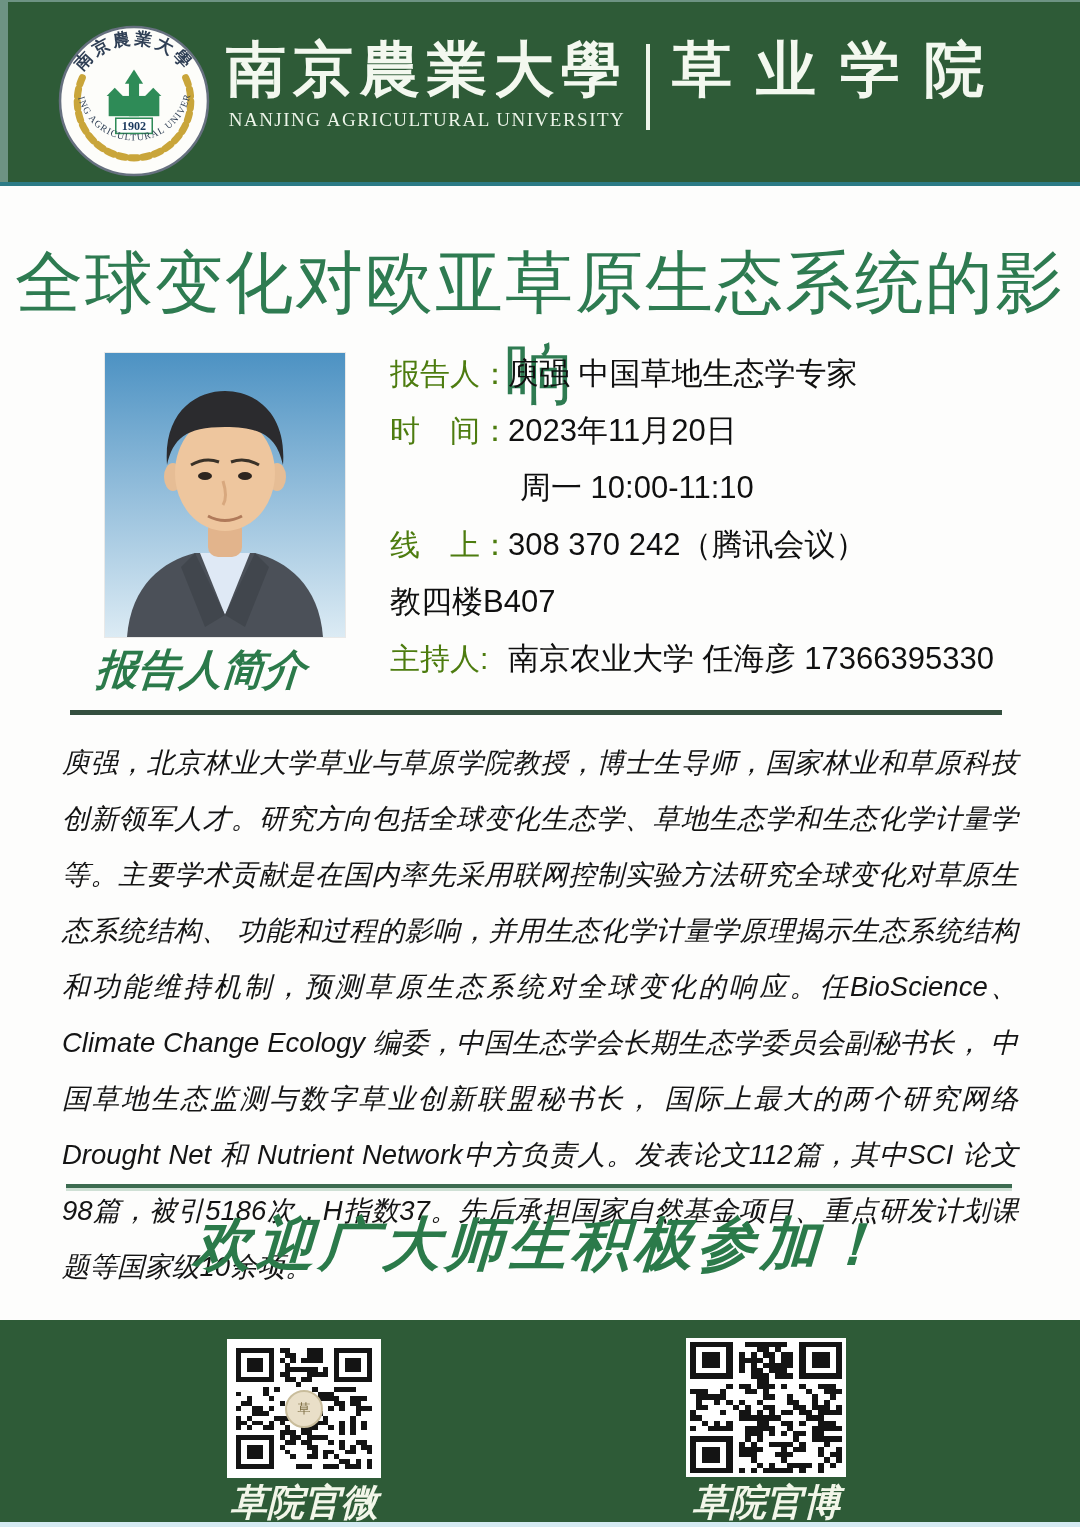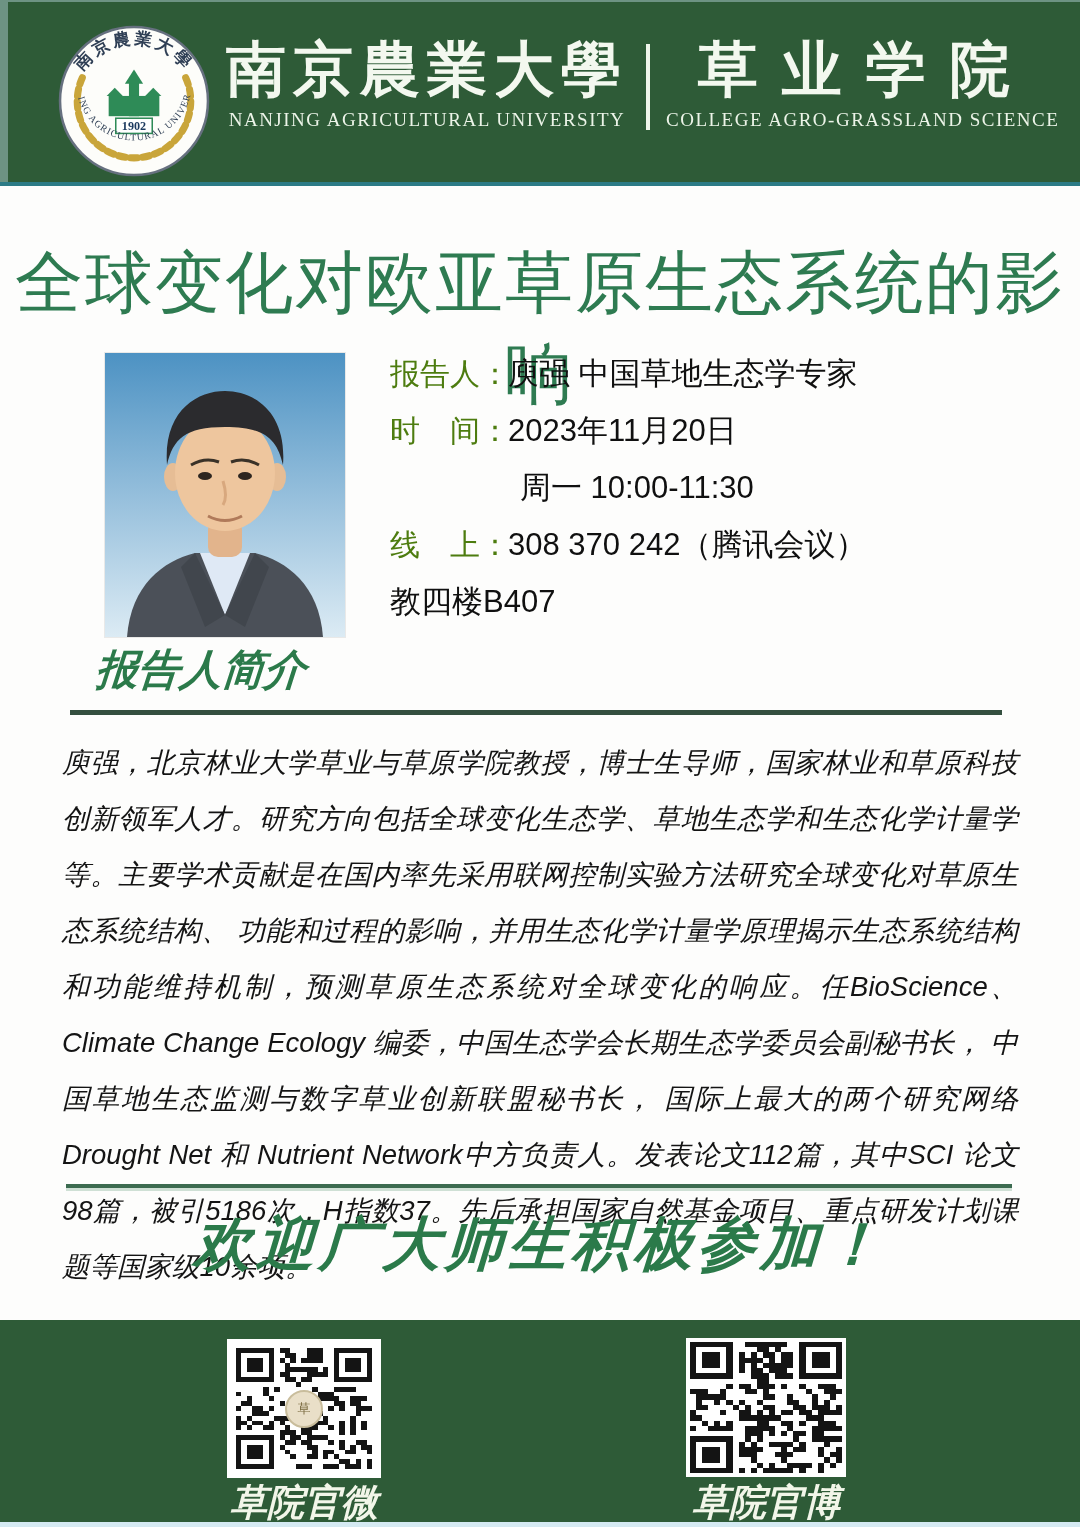--- a/index.html
+++ b/index.html
@@ -116,21 +116,20 @@
     </div>
 
     <div class="htext">
       <div class="hcol">
         <div class="cn-big uni-cn">南京農業大學</div>
         <div class="en-small">NANJING AGRICULTURAL UNIVERSITY</div>
       </div>
       <div class="hdivider"></div>
       <div class="hcol">
         <div class="cn-big college-cn">草业学院</div>
-        <div class="en-small">COLLEGE AGRO-GRASSLAND SCIENCE</div>
       </div>
     </div>
   </div>
 
   <div class="seminar-title">全球变化对欧亚草原生态系统的影响</div>
 
   <div class="photo">
     <svg viewBox="0 0 240 284">
       <defs>
         <linearGradient id="pbg" x1="0" y1="0" x2="0" y2="1">
@@ -162,28 +161,32 @@
     <div class="info-row">
       <span class="info-label">报告人：</span>
       <span class="info-value">庾强 中国草地生态学专家</span>
     </div>
     <div class="info-row">
       <span class="info-label">时　间：</span>
       <span class="info-value">2023年11月20日</span>
     </div>
     <div class="info-row indent">
       <span class="info-label"></span>
-      <span class="info-value">周一  10:00-11:30</span>
+      <span class="info-value">周一  10:00-11:10</span>
     </div>
     <div class="info-row">
       <span class="info-label">线　上：</span>
       <span class="info-value">308 370 242（腾讯会议）</span>
     </div>
     <div class="info-row">
       <span class="info-value">教四楼B407</span>
+    </div>
+    <div class="info-row">
+      <span class="info-label">主持人:</span>
+      <span class="info-value">南京农业大学 任海彦 17366395330</span>
     </div>
   </div>
 
   <div class="rule1"></div>
   <p class="bio">庾强，北京林业大学草业与草原学院教授，博士生导师，国家林业和草原科技创新领军人才。研究方向包括全球变化生态学、草地生态学和生态化学计量学等。主要学术贡献是在国内率先采用联网控制实验方法研究全球变化对草原生态系统结构、 功能和过程的影响，并用生态化学计量学原理揭示生态系统结构和功能维持机制，预测草原生态系统对全球变化的响应。任BioScience、Climate Change Ecology 编委，中国生态学会长期生态学委员会副秘书长， 中国草地生态监测与数字草业创新联盟秘书长， 国际上最大的两个研究网络Drought Net 和  Nutrient Network中方负责人。发表论文112篇，其中SCI 论文98篇，被引5186次，H指数37。先后承担国家自然基金项目、重点研发计划课题等国家级10余项。</p>
   <div class="rule2"></div>
 
   <div class="welcome">欢迎广大师生积极参加！</div>
 
   <div class="footer">

